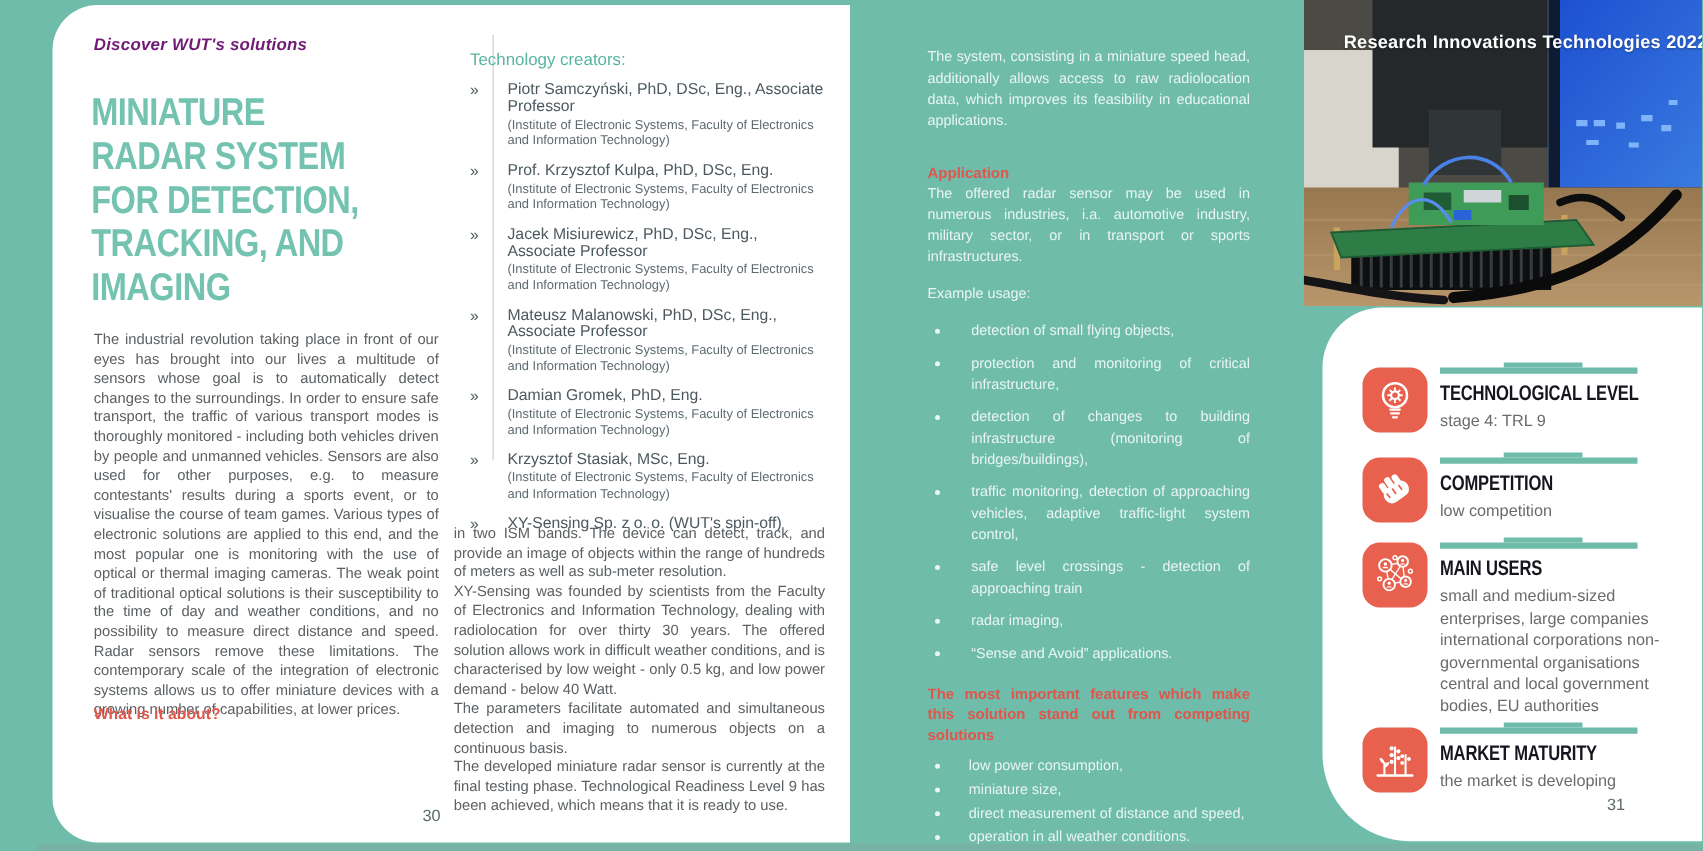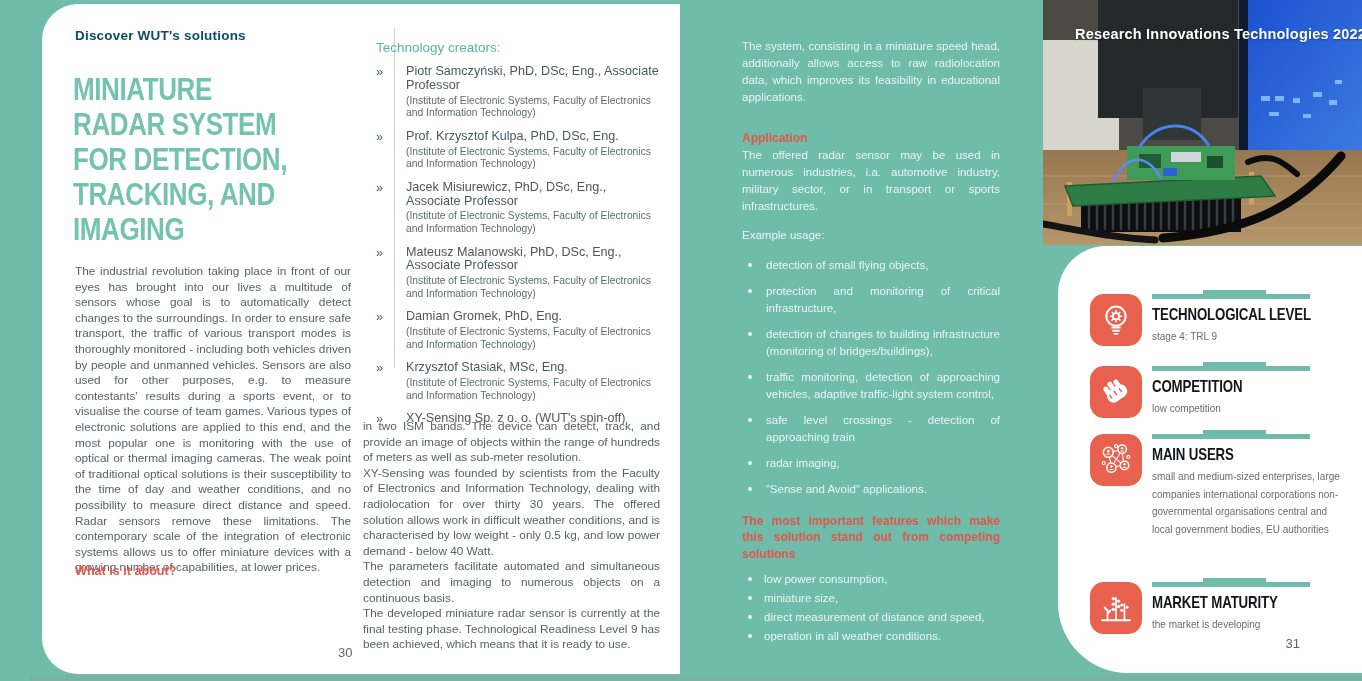--- a/index.html
+++ b/index.html
@@ -2,21 +2,21 @@
 <html><head>
 <meta charset="utf-8">
 <style>
   html,body{margin:0;padding:0;background:#6fbcab;}
   #canvas{position:relative;width:1362px;height:681px;background:#6fbcab;overflow:hidden;
           font-family:"Liberation Sans", sans-serif;}
 
   
   .white-page{position:absolute;left:42px;top:4px;width:638px;bottom:7px;background:#ffffff;
               border-radius:36px 0 0 36px;}
-  .kicker{position:absolute;left:75px;top:28px;font-size:13.5px;font-weight:bold;color:#0c4a6e;letter-spacing:.2px;}
+  .kicker{position:absolute;left:75px;top:28px;font-size:13.5px;font-weight:bold;color:#701a75;letter-spacing:.2px;font-style:italic;}
   .big-title{position:absolute;left:73px;top:72px;font-size:31px;line-height:35px;font-weight:bold;
              color:#74c3b1;white-space:pre-line;letter-spacing:-.5px;
              transform:scaleX(.84);transform-origin:left top;}
   .intro{position:absolute;left:75px;top:264px;width:276px;font-size:11.8px;line-height:15.6px;
          color:#5c6063;text-align:justify;}
   .red-h{color:#e2574a;font-weight:bold;font-size:12.6px;}
   .about-h{position:absolute;left:75px;top:564px;}
   .about-p{position:absolute;left:75px;top:583px;width:276px;font-size:11.8px;line-height:15.4px;
            color:#5c6063;text-align:justify;}
   .pageno{font-size:13px;color:#5a6a66;}
@@ -35,21 +35,21 @@
 
   
   .teal-col{position:absolute;left:742px;top:38px;width:258px;color:rgba(255,255,255,.85);
             font-size:11.5px;line-height:17px;}
   .teal-col p{margin:0;text-align:justify;}
   .tc-red{color:#e0564a;font-weight:bold;font-size:12px;line-height:16.5px;}
   .app-h{margin-top:24px;}
   .app-p{margin-top:9px;}
   .ex-label{margin-top:12px;}
   .bullets{margin-top:13px;}
-  .bullet{display:flex;margin-bottom:9px;}
+  .bullet{display:flex;margin-bottom:9px;gap:11px;}
   .bullet .dot{flex:none;width:4px;height:4px;border-radius:50%;background:rgba(255,255,255,.85);
                margin:6px 14px 0 6px;}
   .bullet .bt{text-align:justify;}
   .features-h{margin-top:15px;text-align:justify;}
   .f-bullets{margin-top:9px;}
   .f-bullets .bullet{margin-bottom:2px;}
   .f-bullets .dot{margin:6px 12px 0 6px;}
 
   
   .photo{position:absolute;left:1043px;top:0;width:319px;height:245px;overflow:hidden;}
@@ -60,21 +60,21 @@
   .info-panel{position:absolute;left:1058px;top:246px;right:0;bottom:8px;background:#ffffff;
               border-radius:48px 0 0 70px;}
   .p-item{position:absolute;left:32px;right:14px;display:flex;}
   .tile{flex:none;width:52px;height:52px;border-radius:14px;background:#e8604e;
         display:flex;align-items:center;justify-content:center;margin-right:10px;}
   .ptext{padding-top:0;width:210px;}
   .pbar{position:relative;width:158px;height:5px;background:#6fbcab;margin-bottom:6px;}
   .pbar i{position:absolute;left:32%;top:-4px;width:40%;height:4px;background:#6fbcab;display:block;}
   .ptitle{font-size:17px;font-weight:bold;color:#15151d;letter-spacing:-.2px;white-space:nowrap;
           transform:scaleX(.78);transform-origin:left top;}
-  .pdesc{font-size:10px;line-height:17.6px;color:#6b6b6b;margin-top:3px;}
+  .pdesc{font-size:13px;line-height:17.6px;color:#6b6b6b;margin-top:3px;}
   .pageno-right{position:absolute;right:62px;bottom:22px;}
 
   .bottom-edge{position:absolute;left:30px;right:0;bottom:0;height:6px;background:#7dab9e;opacity:.55;}
 </style>
 </head>
 <body>
 
 <div id="canvas">
 
   <div class="white-page">

